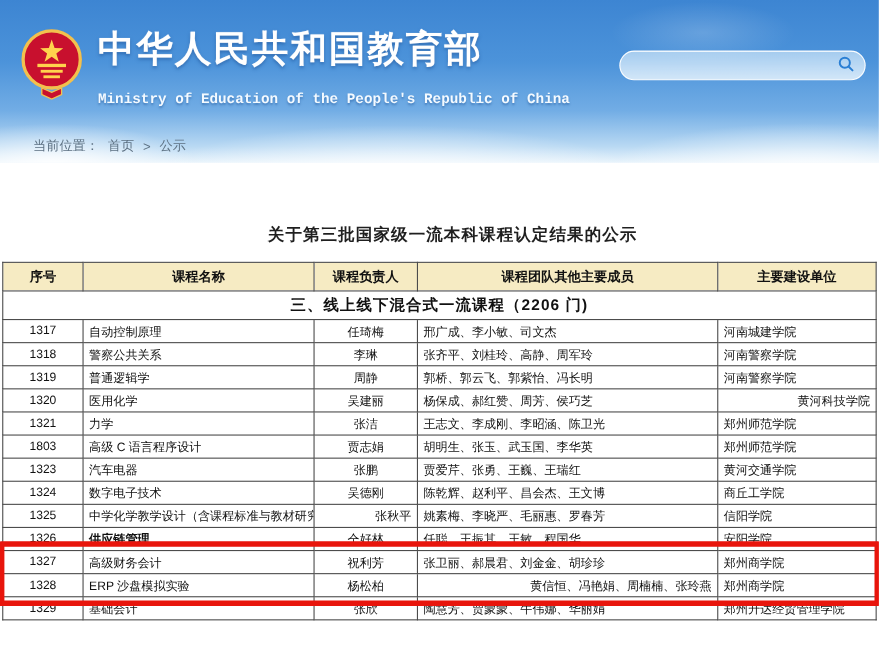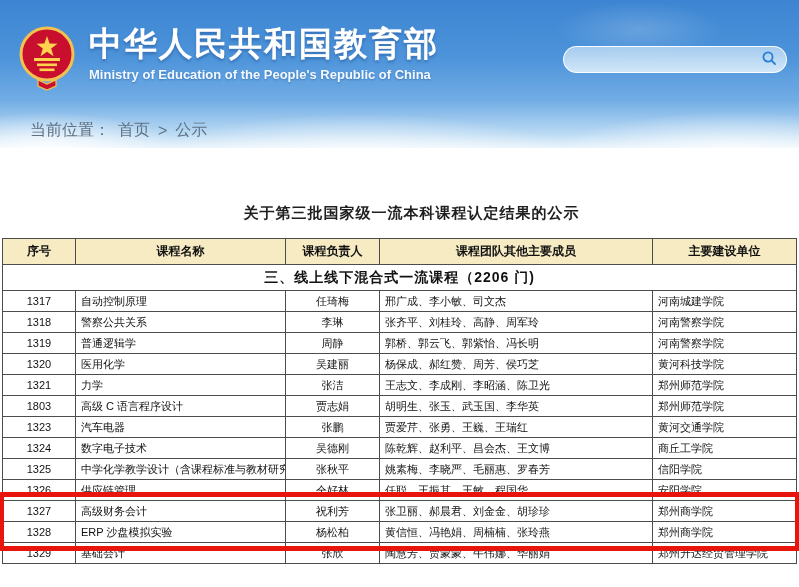--- a/index.html
+++ b/index.html
@@ -26,36 +26,37 @@
   .chev { font-size: 9px; margin-left: 3px; opacity: .9; }
   .nav-sep { opacity: .85; }
   .brand { position: absolute; left: 18px; top: 25px; display: flex; align-items: flex-start; cursor: pointer; }
   .brand-text { margin-left: 13px; }
   .site-title {
     font-size: 33px; font-weight: bold; color: #ffffff; letter-spacing: 2px;
     text-shadow: 0 2px 3px rgba(20,70,140,.5), 0 0 1px rgba(255,255,255,.6);
     line-height: 1.15;
   }
   .site-sub {
-    margin-top: 4px; font-size: 13px; font-weight: bold; color: #f4faff;
+    margin-top: 20px; font-size: 13px; font-weight: bold; color: #f4faff;
     text-shadow: 0 1px 2px rgba(20,70,140,.45);
+    font-family: Liberation Mono, monospace;
   }
   .search {
     position: absolute; right: 12px; top: 46px; width: 224px; height: 27px;
     border: 1px solid rgba(255,255,255,.95); border-radius: 14px;
     background: linear-gradient(180deg, rgba(214,235,250,.65), rgba(240,249,255,.8));
     display: flex; align-items: center; padding: 0 6px 0 12px;
   }
   .search input {
     flex: 1; border: none; outline: none; background: transparent;
     font-size: 12px; color: #2b5e8e;
   }
   .search-btn { width: 22px; height: 22px; border: none; background: transparent; cursor: pointer; display: flex; align-items: center; justify-content: center; }
   .breadcrumb {
-    position: absolute; left: 30px; bottom: 7px; font-size: 16px; color: #5d7183;
+    position: absolute; left: 30px; bottom: 7px; font-size: 12px; color: #5d7183;
     display: flex; gap: 8px; align-items: center;
   }
   .breadcrumb a { color: #5d7183; text-decoration: none; cursor: pointer; }
   
   .doc-title {
     margin-top: 56px; text-align: center; font-size: 15px; font-weight: bold;
     color: #1f1f1f; letter-spacing: 1px; padding-left: 24px;
   }
   .table-wrap { position: absolute; top: 238px; left: 2px; right: 2px; }
   table.courses {
@@ -164,21 +165,21 @@
           <td data-interactable="false" style="text-align: left;">普通逻辑学</td>
           <td data-interactable="false" style="text-align: center;">周静</td>
           <td data-interactable="false" style="text-align: left;">郭桥、郭云飞、郭紫怡、冯长明</td>
           <td data-interactable="false" style="text-align: left;">河南警察学院</td>
         </tr>
         <tr data-interactable="false">
           <td data-interactable="false" style="text-align: center;">1320</td>
           <td data-interactable="false" style="text-align: left;">医用化学</td>
           <td data-interactable="false" style="text-align: center;">吴建丽</td>
           <td data-interactable="false" style="text-align: left;">杨保成、郝红赞、周芳、侯巧芝</td>
-          <td data-interactable="false" style="text-align: left;">黄河科技学院</td>
+          <td data-interactable="false" style="text-align: right;">黄河科技学院</td>
         </tr>
         <tr data-interactable="false">
           <td data-interactable="false" style="text-align: center;">1321</td>
           <td data-interactable="false" style="text-align: left;">力学</td>
           <td data-interactable="false" style="text-align: center;">张洁</td>
           <td data-interactable="false" style="text-align: left;">王志文、李成刚、李昭涵、陈卫光</td>
           <td data-interactable="false" style="text-align: left;">郑州师范学院</td>
         </tr>
         <tr data-interactable="false">
           <td data-interactable="false" style="text-align: center;">1803</td>
@@ -197,43 +198,43 @@
         <tr data-interactable="false">
           <td data-interactable="false" style="text-align: center;">1324</td>
           <td data-interactable="false" style="text-align: left;">数字电子技术</td>
           <td data-interactable="false" style="text-align: center;">吴德刚</td>
           <td data-interactable="false" style="text-align: left;">陈乾辉、赵利平、昌会杰、王文博</td>
           <td data-interactable="false" style="text-align: left;">商丘工学院</td>
         </tr>
         <tr data-interactable="false">
           <td data-interactable="false" style="text-align: center;">1325</td>
           <td data-interactable="false" style="text-align: left;">中学化学教学设计（含课程标准与教材研究）</td>
-          <td data-interactable="false" style="text-align: center;">张秋平</td>
+          <td data-interactable="false" style="text-align: right;">张秋平</td>
           <td data-interactable="false" style="text-align: left;">姚素梅、李晓严、毛丽惠、罗春芳</td>
           <td data-interactable="false" style="text-align: left;">信阳学院</td>
         </tr>
         <tr data-interactable="false">
           <td data-interactable="false" style="text-align: center;">1326</td>
-          <td data-interactable="false" style="text-align: left;">供应链管理</td>
+          <td data-interactable="false" style="text-align: left; font-weight: bold;">供应链管理</td>
           <td data-interactable="false" style="text-align: center;">仝好林</td>
           <td data-interactable="false" style="text-align: left;">任聪、王振其、王敏、程国华</td>
           <td data-interactable="false" style="text-align: left;">安阳学院</td>
         </tr>
         <tr data-interactable="false" class="hl">
           <td data-interactable="false" style="text-align: center;">1327</td>
           <td data-interactable="false" style="text-align: left;">高级财务会计</td>
           <td data-interactable="false" style="text-align: center;">祝利芳</td>
           <td data-interactable="false" style="text-align: left;">张卫丽、郝晨君、刘金金、胡珍珍</td>
           <td data-interactable="false" style="text-align: left;">郑州商学院</td>
         </tr>
         <tr data-interactable="false" class="hl">
           <td data-interactable="false" style="text-align: center;">1328</td>
           <td data-interactable="false" style="text-align: left;">ERP 沙盘模拟实验</td>
           <td data-interactable="false" style="text-align: center;">杨松柏</td>
-          <td data-interactable="false" style="text-align: left; margin-top: 24px;">黄信恒、冯艳娟、周楠楠、张玲燕</td>
+          <td data-interactable="false" style="text-align: right; margin-top: 24px;">黄信恒、冯艳娟、周楠楠、张玲燕</td>
           <td data-interactable="false" style="text-align: left;">郑州商学院</td>
         </tr>
         <tr data-interactable="false">
           <td data-interactable="false" style="text-align: center;">1329</td>
           <td data-interactable="false" style="text-align: left;">基础会计</td>
           <td data-interactable="false" style="text-align: center;">张欣</td>
           <td data-interactable="false" style="text-align: left;">陶慧芳、贾蒙蒙、牛伟娜、华丽娟</td>
           <td data-interactable="false" style="text-align: left;">郑州升达经贸管理学院</td>
         </tr>
       </tbody>

